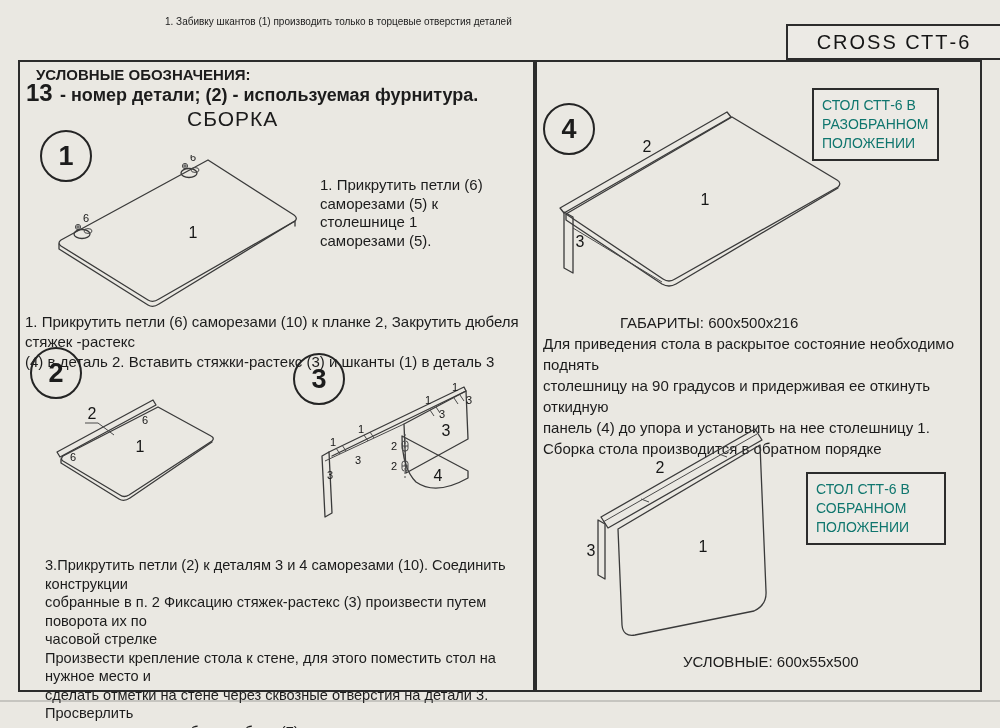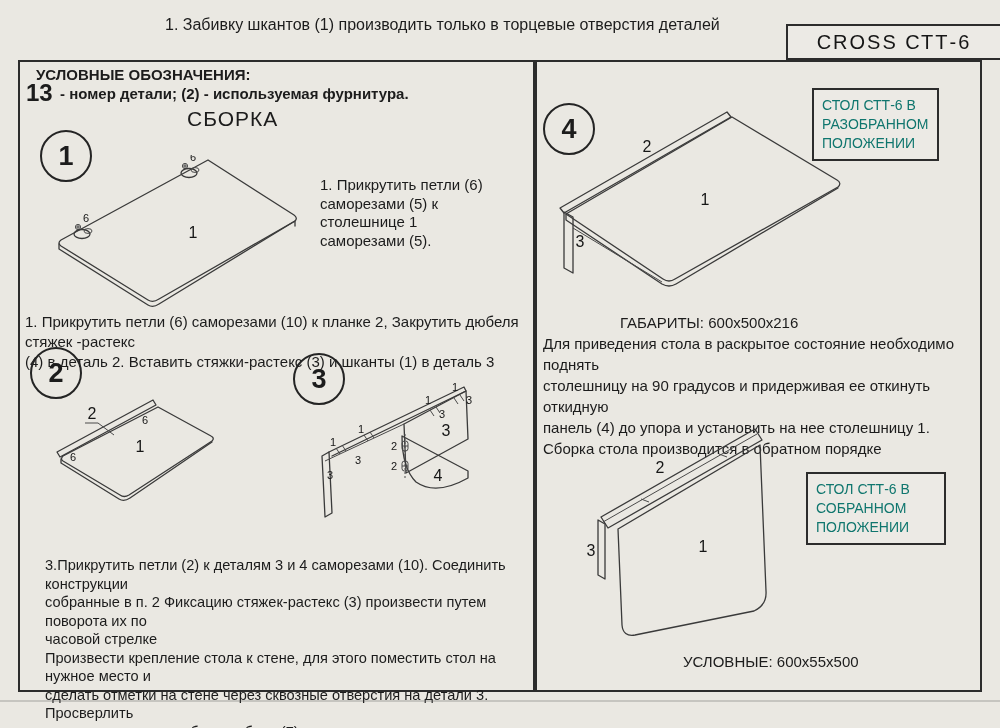--- a/index.html
+++ b/index.html
@@ -3,33 +3,33 @@
 <meta charset="utf-8">
 <style>
   html,body{margin:0;padding:0;}
   .page{
     position:relative;width:1000px;height:728px;overflow:hidden;
     background:#eae8e2;
     font-family:"Liberation Sans", sans-serif;
     color:#1c1c1c;
   }
   .abs{position:absolute;}
-  .note{font-size:16px;white-space:nowrap;}
+  .note{font-size:10px;white-space:nowrap;}
   .brand-box{
     left:786px;top:24px;width:216px;height:36px;box-sizing:border-box;
     border:2px solid #2c2c2c;background:#eceae5;
     display:flex;align-items:center;justify-content:center;
     font-size:20px;letter-spacing:2px;color:#161616;
   }
   .panel{box-sizing:border-box;border:2px solid #2c2c2c;}
   .panel-left{left:18px;top:60px;width:517px;height:632px;}
   .panel-right{left:535px;top:60px;width:447px;height:632px;}
   .legend-title{font-weight:bold;font-size:15px;white-space:nowrap;}
   .legend-num{font-weight:bold;font-size:24px;}
-  .legend-desc{font-weight:bold;font-size:15px;white-space:nowrap;}
+  .legend-desc{font-weight:bold;font-size:18px;white-space:nowrap;}
   .heading{font-size:21px;letter-spacing:1px;}
   .badge{
     box-sizing:border-box;border:2px solid #242424;border-radius:50%;
     width:52px;height:52px;display:flex;align-items:center;justify-content:center;
     font-size:27px;font-weight:bold;background:transparent;
   }
   .body-text{font-size:15px;line-height:20px;white-space:pre-line;}
   .body-text.tight{line-height:18.5px;font-size:14.6px;}
   .body-text.step-note{line-height:18.5px;}
   .body-text.usage{line-height:21px;}

